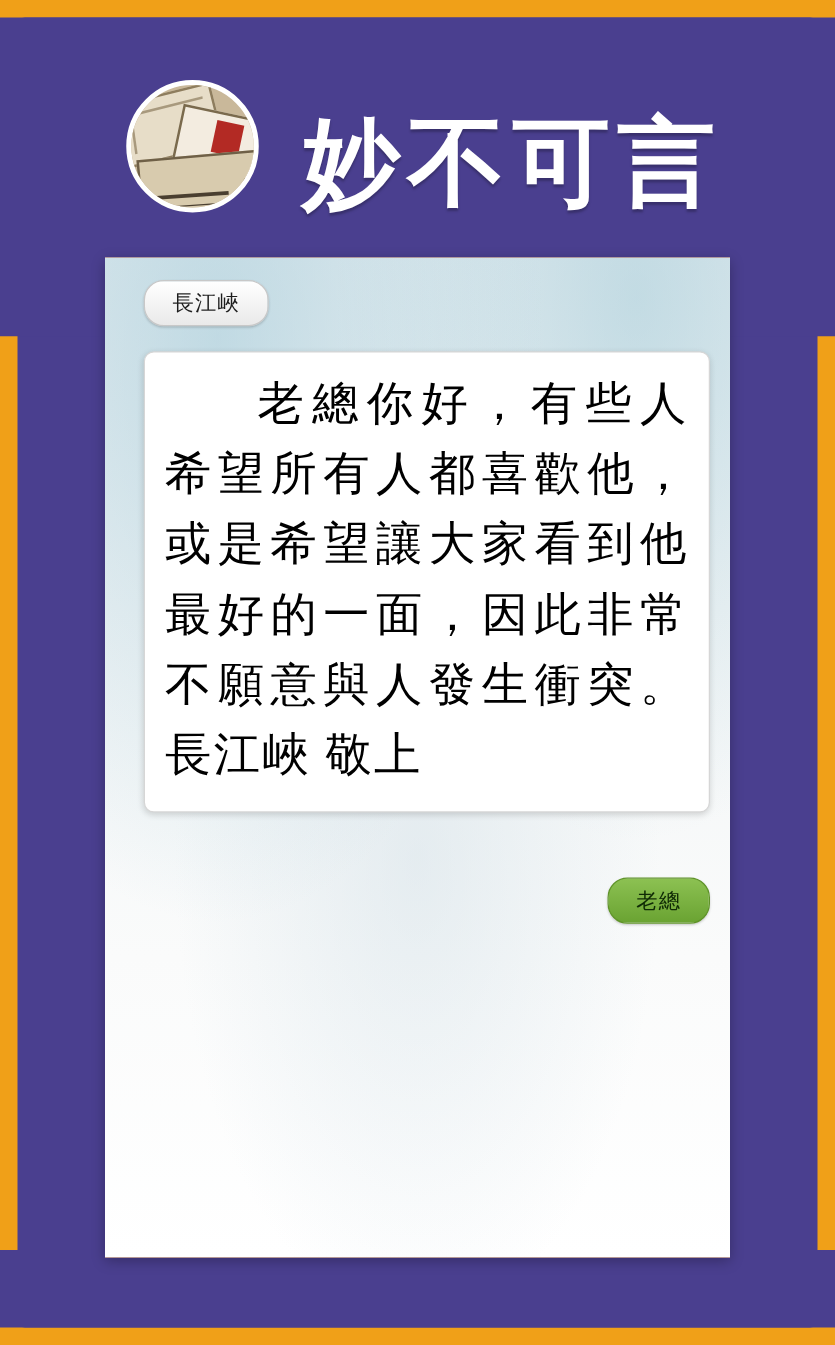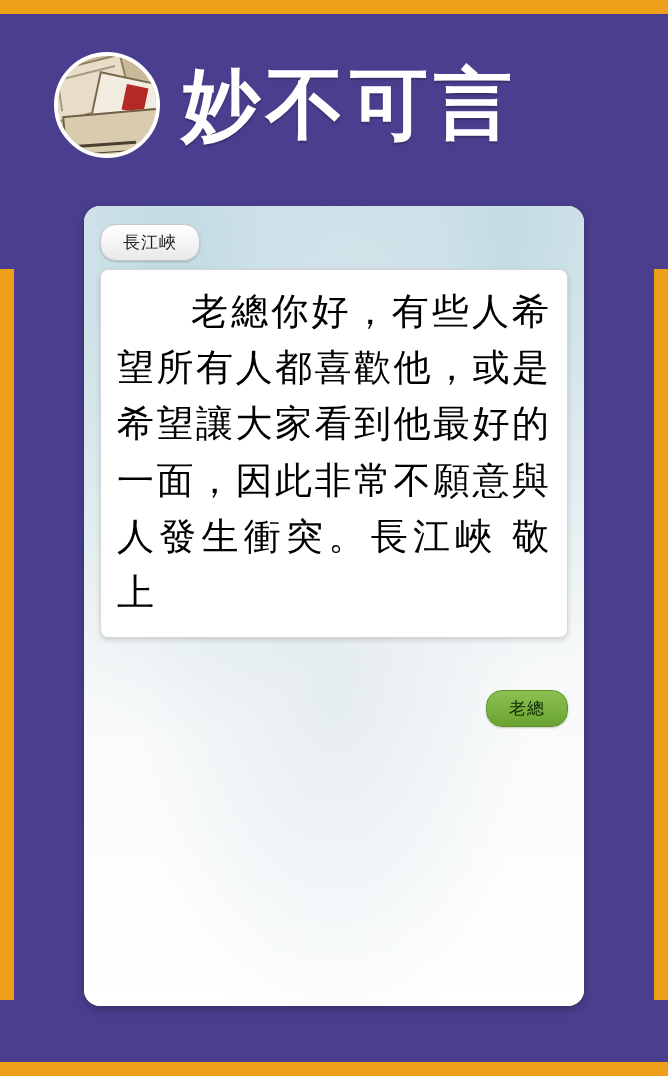--- a/index.html
+++ b/index.html
@@ -59,22 +59,23 @@
   }
 
   
   .header {
     position: absolute;
     left: 0;
     top: 40px;
     width: 100%;
     height: 130px;
     display: flex;
-    align-items: center;
-    padding-left: 54px;
+    align-items: flex-end;
+    padding-left: 101px;
+    gap: 13px;
   }
 
   .logo-badge {
     width: 106px;
     height: 106px;
     border-radius: 50%;
     border: 4px solid #ffffff;
     overflow: hidden;
     position: relative;
     flex: 0 0 auto;
@@ -142,23 +143,24 @@
   }
 
   
   .panel {
     position: absolute;
     left: 84px;
     top: 206px;
     width: 500px;
     height: 800px;
     background: #fdba74;
-    border-radius: 16px;
+    border-radius: 0;
     box-shadow: 0 3px 10px rgba(0,0,0,.28);
     overflow: hidden;
+    padding-left: 15px;
   }
 
   
   .panel-bg {
     position: absolute;
     inset: 0;
     background:
       radial-gradient(ellipse at 18% 8%, rgba(160,200,215,.55) 0%, rgba(160,200,215,0) 45%),
       radial-gradient(ellipse at 85% 4%, rgba(150,195,210,.45) 0%, rgba(150,195,210,0) 40%),
       radial-gradient(ellipse at 50% 60%, rgba(205,220,228,.45) 0%, rgba(205,220,228,0) 55%),
@@ -191,21 +193,21 @@
     background: linear-gradient(180deg, #8cc152 0%, #6aa332 100%);
     border: 1px solid #5f9329;
     color: #0f2a05;
     box-shadow: 0 1px 2px rgba(0,0,0,.2);
   }
 
   .row-right { text-align: right; }
 
   
   .bubble {
-    margin-top: 8px;
+    margin-top: 20px;
     border-radius: 8px;
     padding: 14px 16px 16px 16px;
     font-family: "Liberation Serif", "DejaVu Serif", serif;
   }
   .bubble-white {
     background: #ffffff;
     border: 1px solid #d6d6d6;
     box-shadow: 0 2px 5px rgba(0,0,0,.15);
     font-size: 37px;
     line-height: 1.52;

